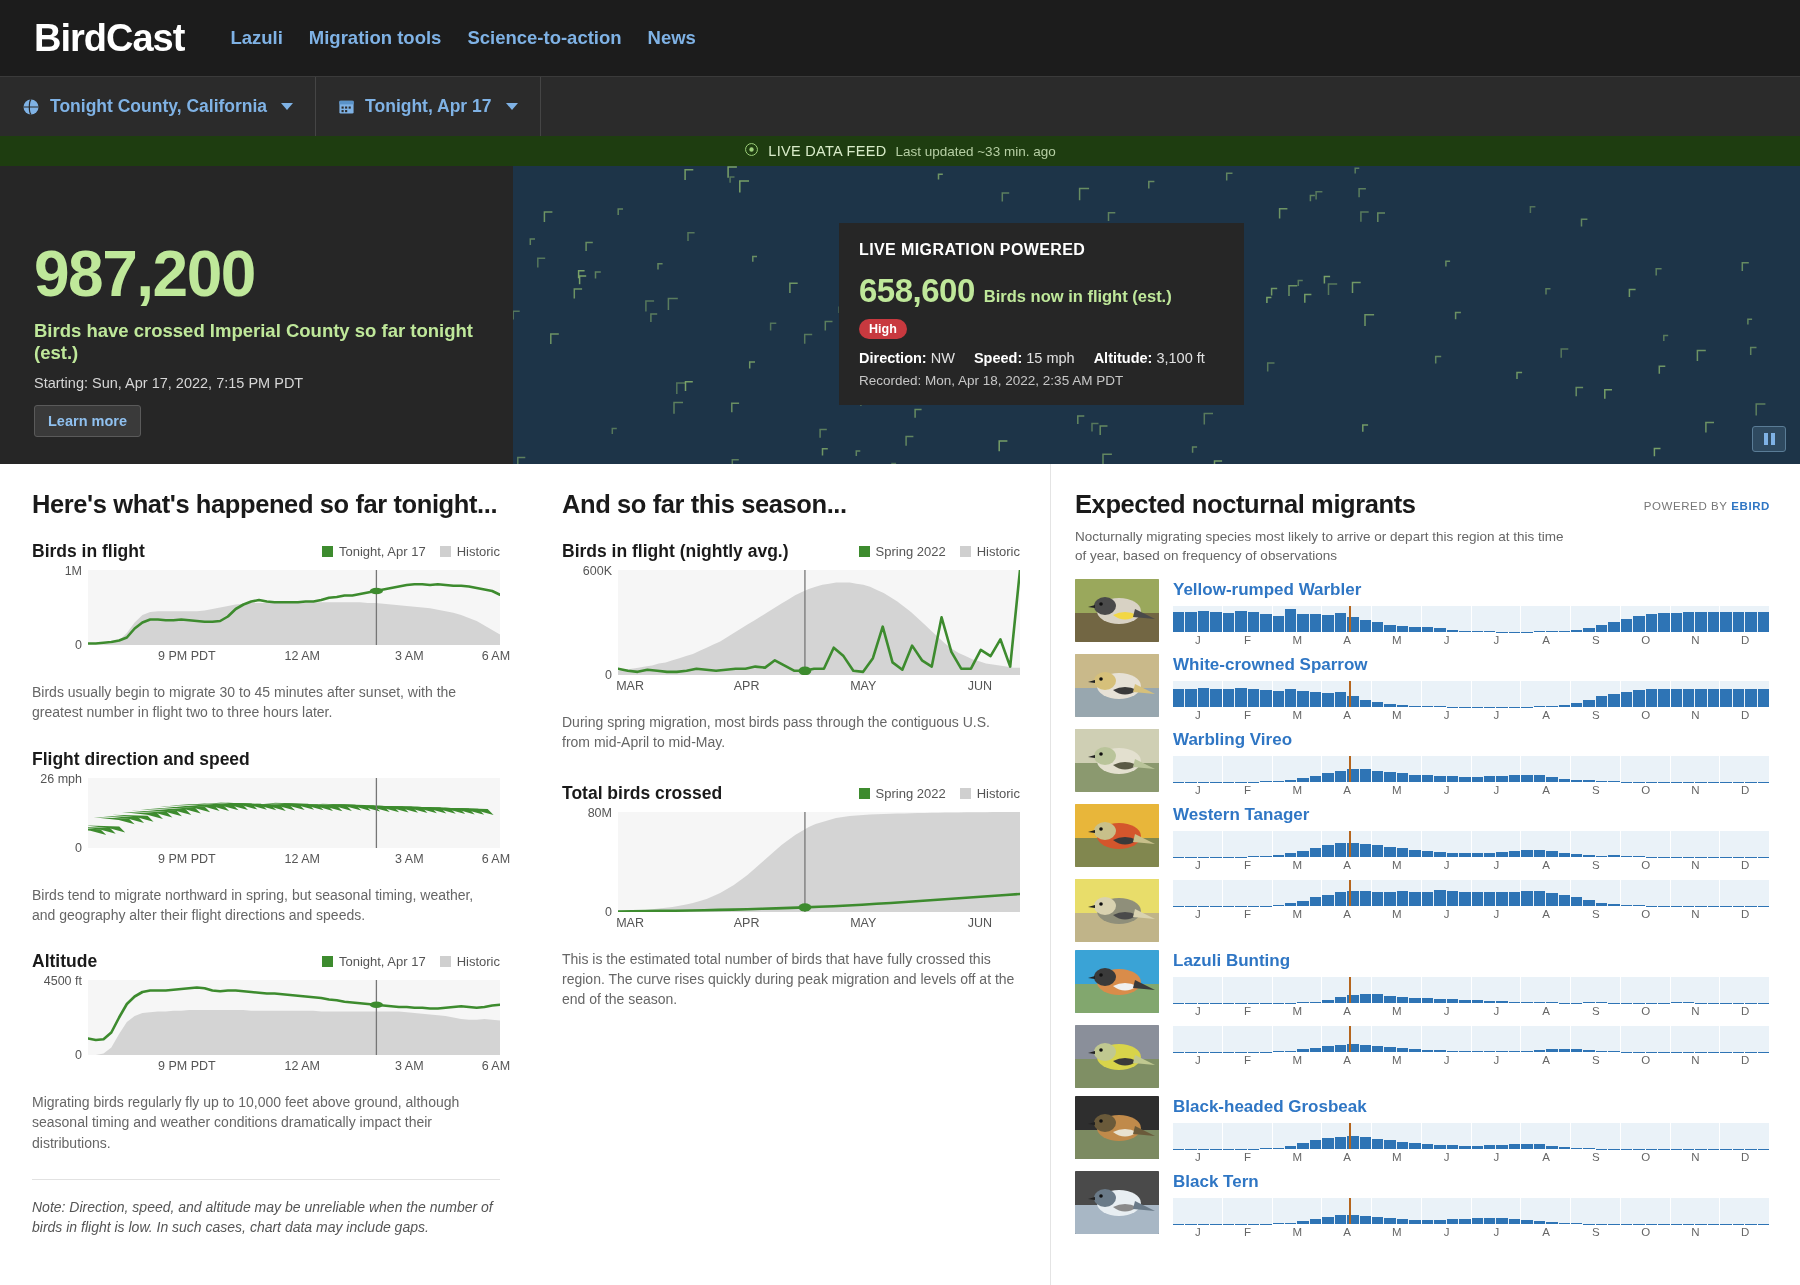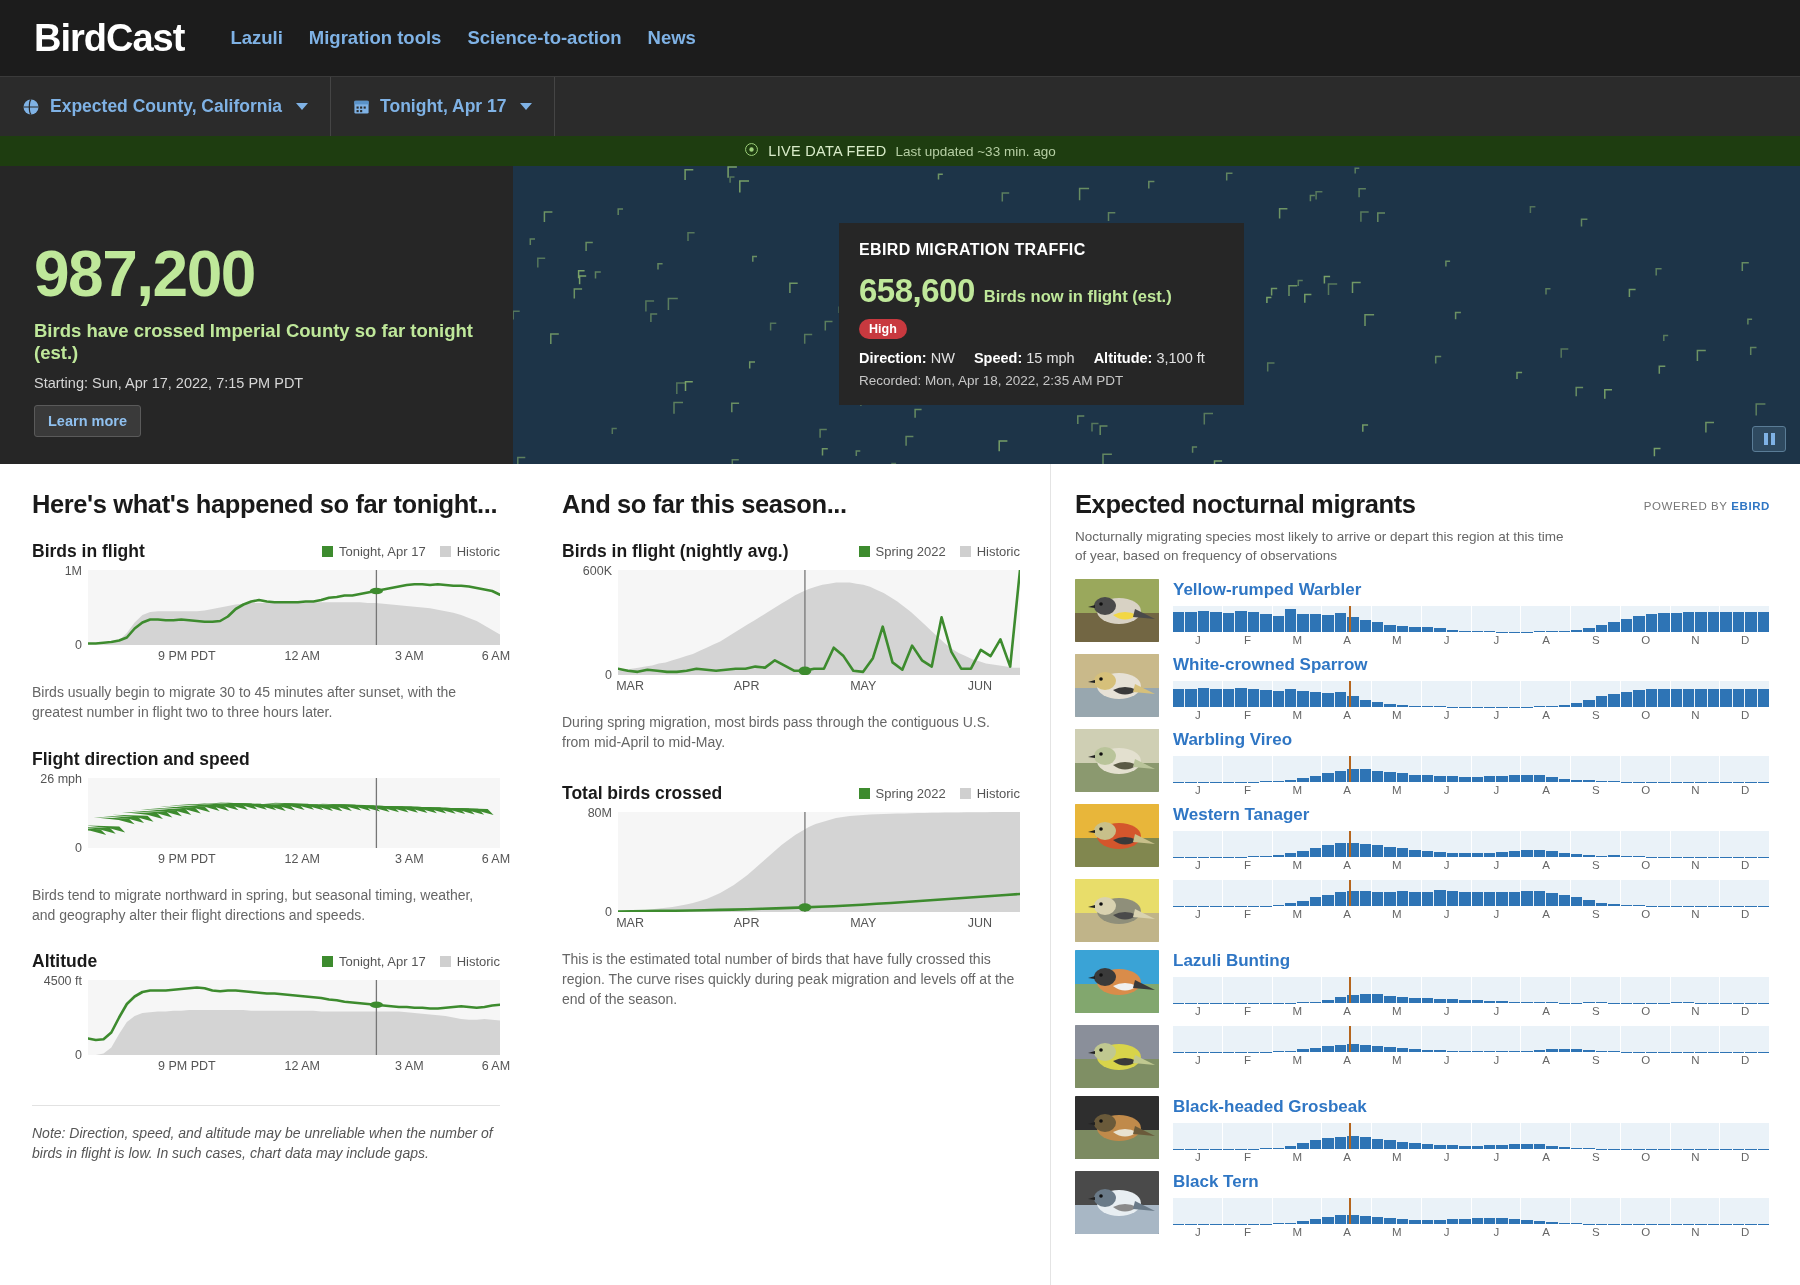--- a/index.html
+++ b/index.html
@@ -250,21 +250,21 @@
 
 <div class="dashbar">
 
   <div class="dash-select">
     <span class="gicon">
       <svg width="18" height="18" viewBox="0 0 24 24">
           <circle cx="12" cy="12" r="10" fill="#7fb2e5"></circle>
           <path d="M12 2c-3 3-3 17 0 20M2 12h20" stroke="#2b2b2b" stroke-width="1.6" fill="none"></path>
         </svg>
     </span>
-    <span>Expected County, California</span>
+    <span>Tonight County, California</span>
     <span class="caret"></span>
   </div>
 
   <div class="dash-select">
     <span class="calicon">
       <svg width="17" height="17" viewBox="0 0 24 24">
           <rect x="2" y="4" width="20" height="18" rx="2" fill="#7fb2e5"></rect>
           <rect x="2" y="4" width="20" height="5" fill="#5a92c8"></rect>
           <g fill="#2b2b2b">
             <rect x="5" y="12" width="3" height="3"></rect>
@@ -417,21 +417,21 @@
         <path d="M815.5 129.0 L815.5 118.1 L824.2 118.1" fill="none" stroke="#7fa86a" stroke-width="1.5" opacity="0.5875840192043896"></path>
         <path d="M172.1 14.0 L172.1 3.8 L180.3 3.8" fill="none" stroke="#7fa86a" stroke-width="1.5" opacity="0.8975085733882031"></path>
         <path d="M842.2 7.4 L842.2 2.3 L846.3 2.3" fill="none" stroke="#7fa86a" stroke-width="1.5" opacity="0.623070987654321"></path>
         <path d="M379.0 302.7 L379.0 297.6 L383.1 297.6" fill="none" stroke="#7fa86a" stroke-width="1.5" opacity="0.5593329903978053"></path>
         <path d="M291.7 177.8 L291.7 168.5 L299.2 168.5" fill="none" stroke="#7fa86a" stroke-width="1.5" opacity="0.5976526063100138"></path>
         <path d="M326.3 146.9 L326.3 141.3 L330.8 141.3" fill="none" stroke="#7fa86a" stroke-width="1.5" opacity="0.7479063786008231"></path>
         <path d="M37.8 177.9 L37.8 168.0 L45.8 168.0" fill="none" stroke="#7fa86a" stroke-width="1.5" opacity="0.8273782578875173"></path>
       </svg>
 
     <div class="traffic-card">
-      <div class="tc-title">EBIRD MIGRATION TRAFFIC</div>
+      <div class="tc-title">LIVE MIGRATION POWERED</div>
       <div class="tc-row">
         <span class="tc-num">658,600</span>
         <span class="tc-numlbl">Birds now in flight (est.)</span>
         <span class="tc-badge">High</span>
       </div>
       <div class="tc-meta">
         <span>
           <b>Direction:</b>
           <span>NW</span>
         </span>
@@ -673,20 +673,21 @@
               <ellipse cx="70" cy="33" rx="1.6" ry="4.2" fill="#3d8b2e"></ellipse>
             </svg>
           </div>
       </div>
       <div class="xaxis">
         <span style="left:24%">9 PM PDT</span>
         <span style="left:52%">12 AM</span>
         <span style="left:78%">3 AM</span>
         <span style="left:99%">6 AM</span>
       </div>
+      <div class="caption">Migrating birds regularly fly up to 10,000 feet above ground, although seasonal timing and weather conditions dramatically impact their distributions.</div>
     </div>
 
     <div class="note">Note: Direction, speed, and altitude may be unreliable when the number of birds in flight is low. In such cases, chart data may include gaps.</div>
   </div>
 
   <div class="col col-mid">
     <div class="col-head">And so far this season...</div>
 
     <div class="chart-block">
       <div class="chart-head">

